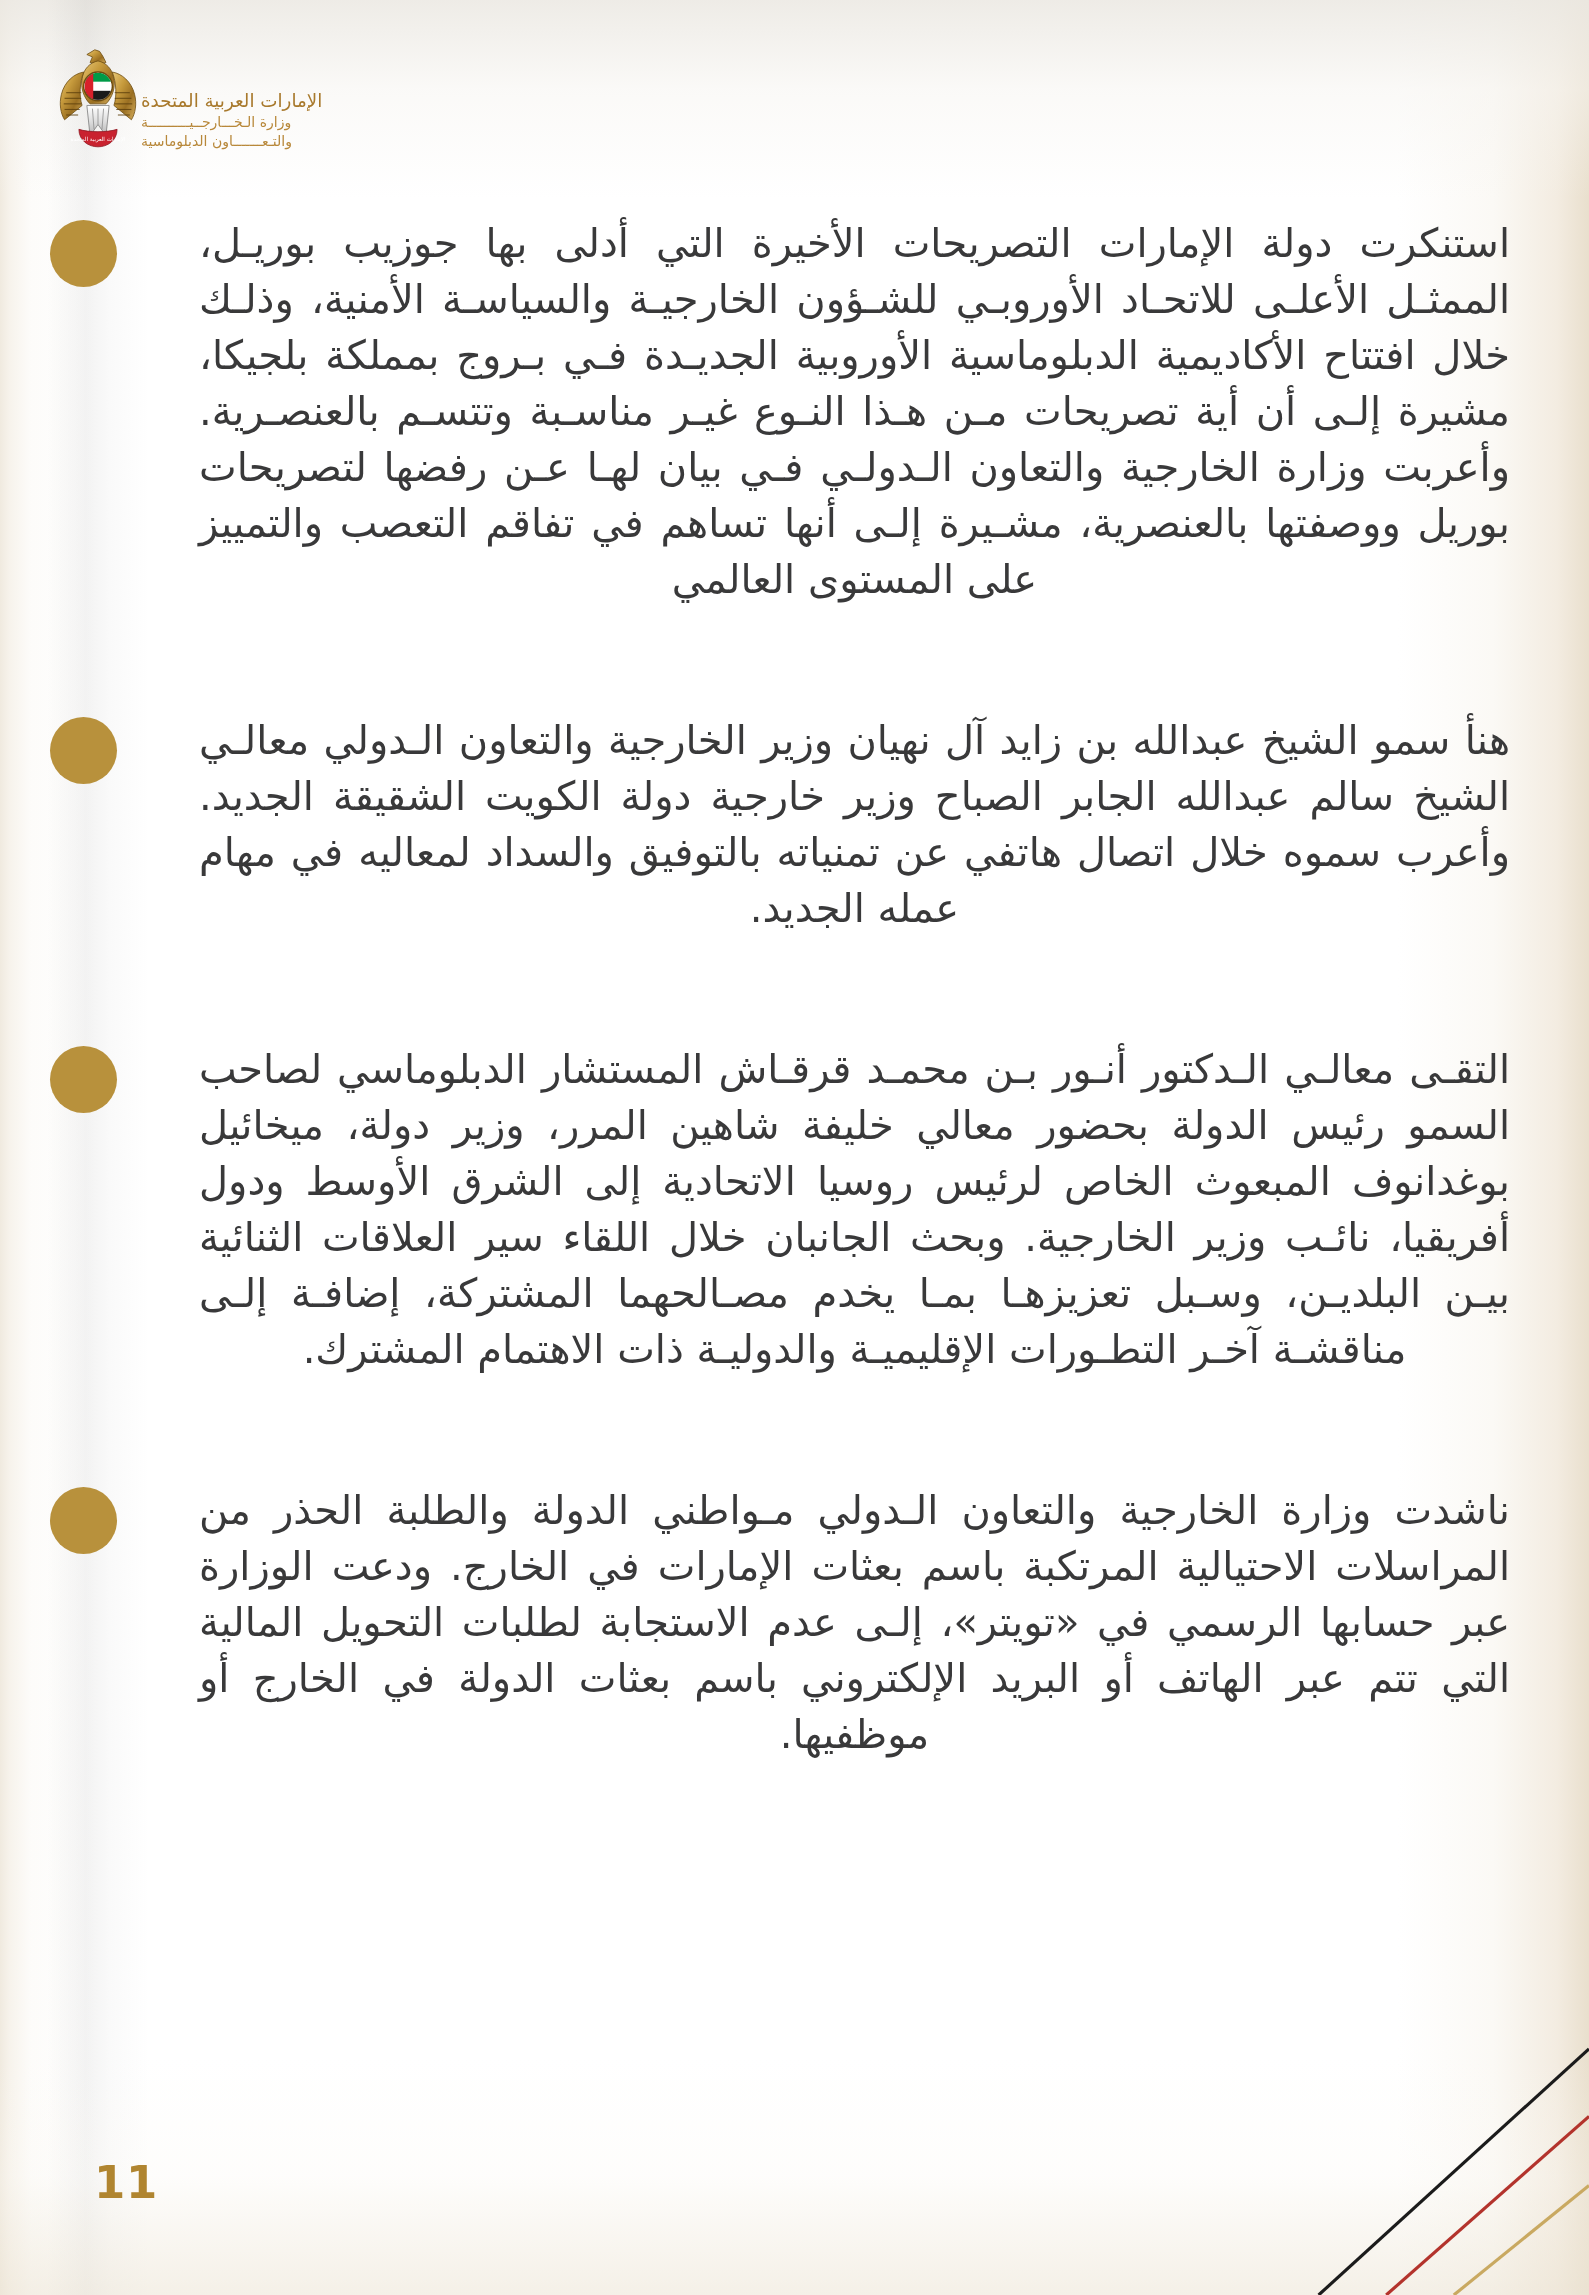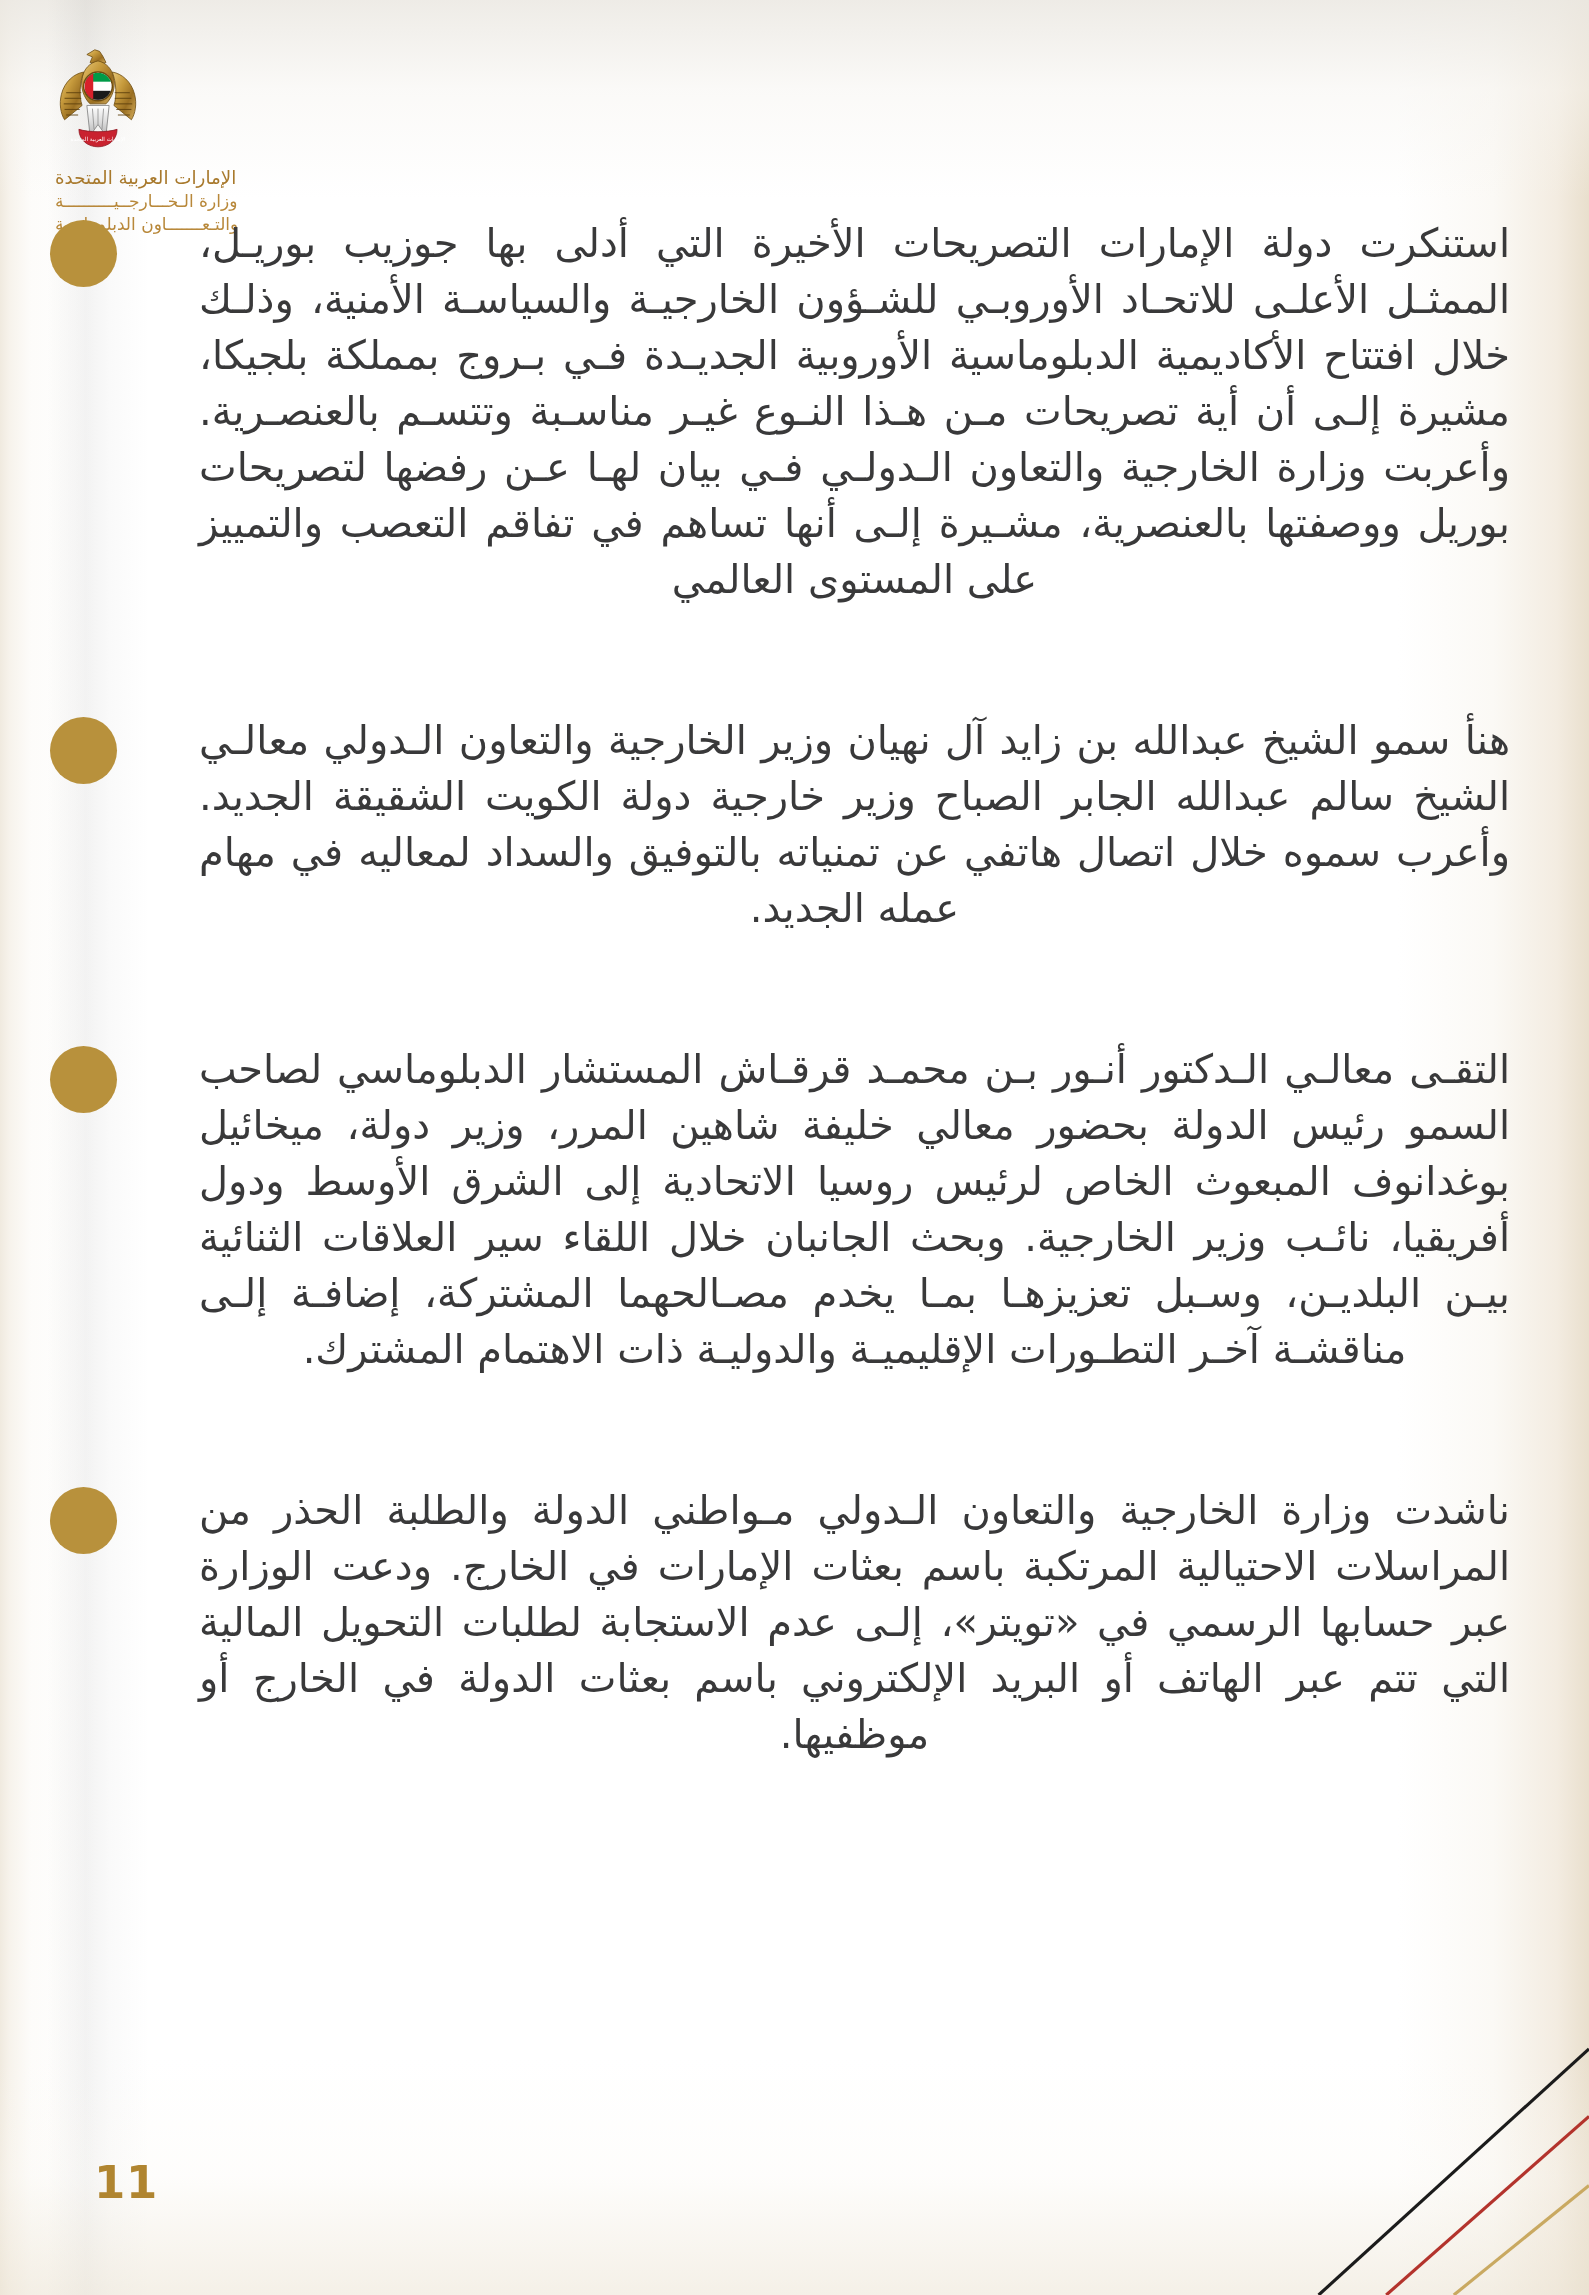--- a/index.html
+++ b/index.html
@@ -64,23 +64,22 @@
     pointer-events: none;
   }
 
   
   .header {
     position: absolute;
     top: 45px;
     right: auto;
     left: 56px;
     display: flex;
-    flex-direction: column;
-    align-items: flex-start;
-    gap: 16px;
+    flex-direction: row;
+    align-items: flex-end;
     direction: ltr;
   }
   .emblem {
     width: 86px;
     height: 105px;
     flex: 0 0 auto;
   }
   .logo-text {
     display: flex;
     flex-direction: column;
@@ -90,21 +89,21 @@
     color: #a8792c;
     line-height: 1.32;
   }
   .logo-line1 {
     font-size: 18.3px;
     letter-spacing: 0px;
     white-space: nowrap;
     color: #a8792c;
   }
   .logo-line2, .logo-line3 {
-    font-size: 17px;
+    font-size: 14px;
     white-space: nowrap;
     color: #b8883a;
     letter-spacing: 5.6px;
   }
 
   
   .content {
     position: absolute;
     top: 215px;
     right: 79px;

